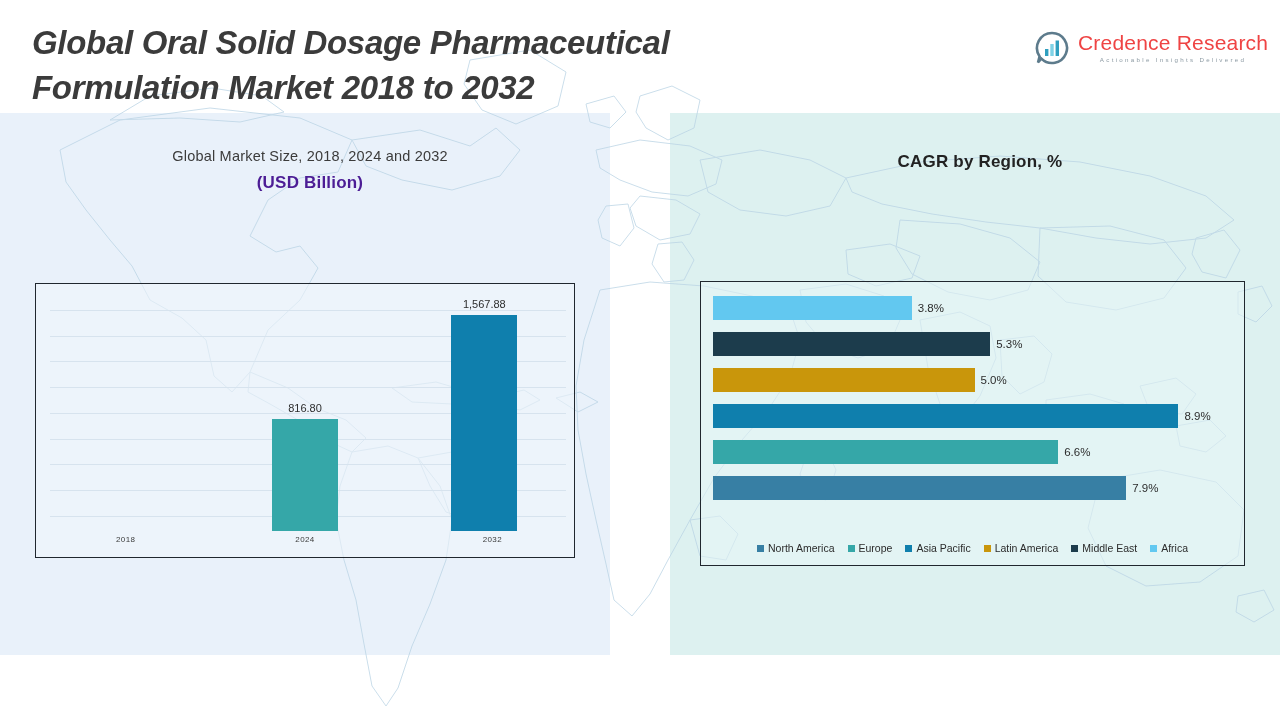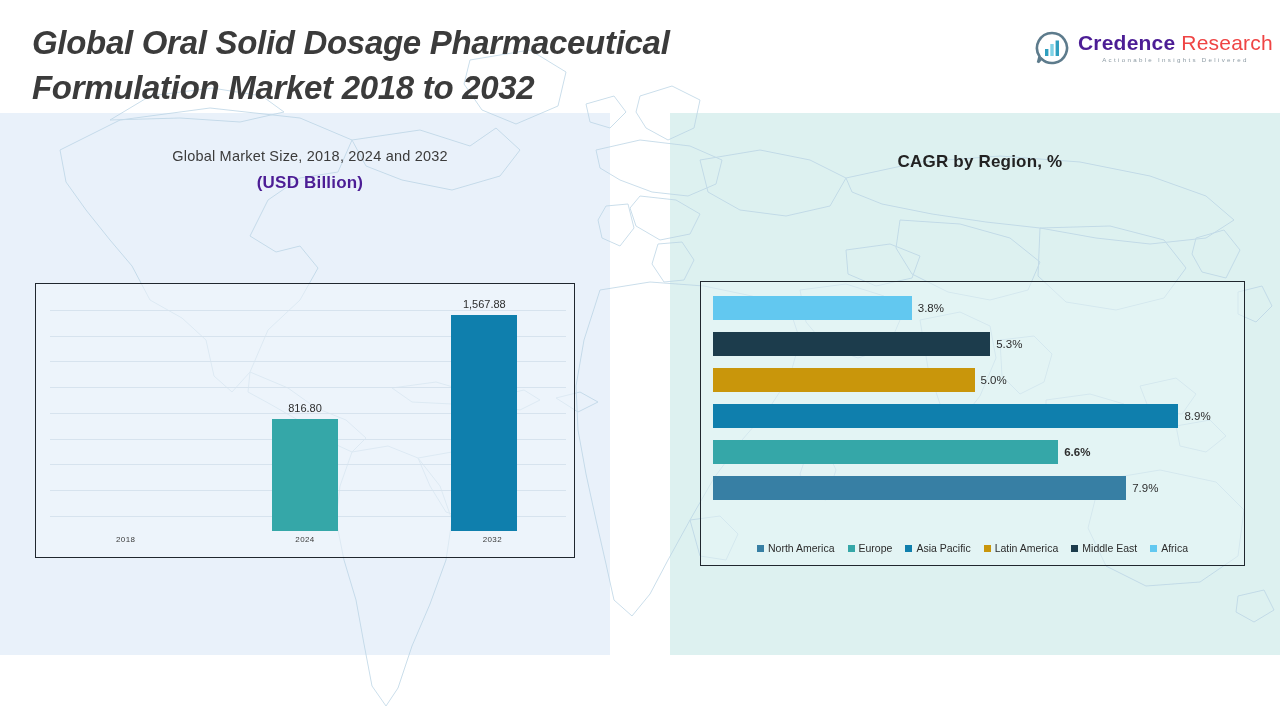--- a/index.html
+++ b/index.html
@@ -27,21 +27,21 @@
     font-size:33px;line-height:45px;font-weight:bold;font-style:italic;
     color:#3b3b3b;letter-spacing:-0.3px;
   }
   .title .ln{display:block;}
 
   
   .logo{position:absolute;left:1035px;top:24px;width:225px;height:48px;display:flex;align-items:center;gap:9px;}
   .logo-mark{width:34px;height:34px;position:relative;flex:0 0 auto;}
   .logo-text{display:flex;flex-direction:column;line-height:1;}
   .logo-name{font-size:21px;letter-spacing:.2px;white-space:nowrap;}
-  .logo-name .c1{color:#4c1d95;font-weight:bold;}
+  .logo-name .c1{color:#ef4444;}
   .logo-name .c2{color:#ef4444;}
   .logo-tag{
     font-size:6.2px;color:#8c9aa3;letter-spacing:2.3px;
     margin-top:4px;white-space:nowrap;text-align:center;
   }
 
   
   .sec-head{position:absolute;text-align:center;}
   .left-head{left:60px;top:148px;width:500px;}
   .left-head .l1{font-size:14.5px;color:#3b3b3b;letter-spacing:.2px;}
@@ -220,21 +220,21 @@
           <div class="blab" style="left: calc(53% + 6px);">5.3%</div>
         </div>
         <div class="brow" style="top: 72px;">
           <div class="fill" style="width: 50%; background: rgb(201, 150, 11);"></div>
           <div class="blab" style="left: calc(50% + 6px);">5.0%</div>
         </div>
         <div class="brow" style="top: 108px;">
           <div class="fill" style="width: 89%; background: rgb(15, 127, 173);"></div>
           <div class="blab" style="left: calc(89% + 6px);">8.9%</div>
         </div>
-        <div class="brow" style="top: 144px; font-weight: bold;">
+        <div class="brow" style="top: 144px;">
           <div class="fill" style="width: 66%; background: rgb(53, 167, 168);"></div>
           <div class="blab" style="left: calc(66% + 6px);">6.6%</div>
         </div>
         <div class="brow" style="top: 180px;">
           <div class="fill" style="width: 79%; background: rgb(55, 127, 164);"></div>
           <div class="blab" style="left: calc(79% + 6px);">7.9%</div>
         </div>
       </div>
     <div class="legend" id="bar-legend">
         <span class="lg-item">

